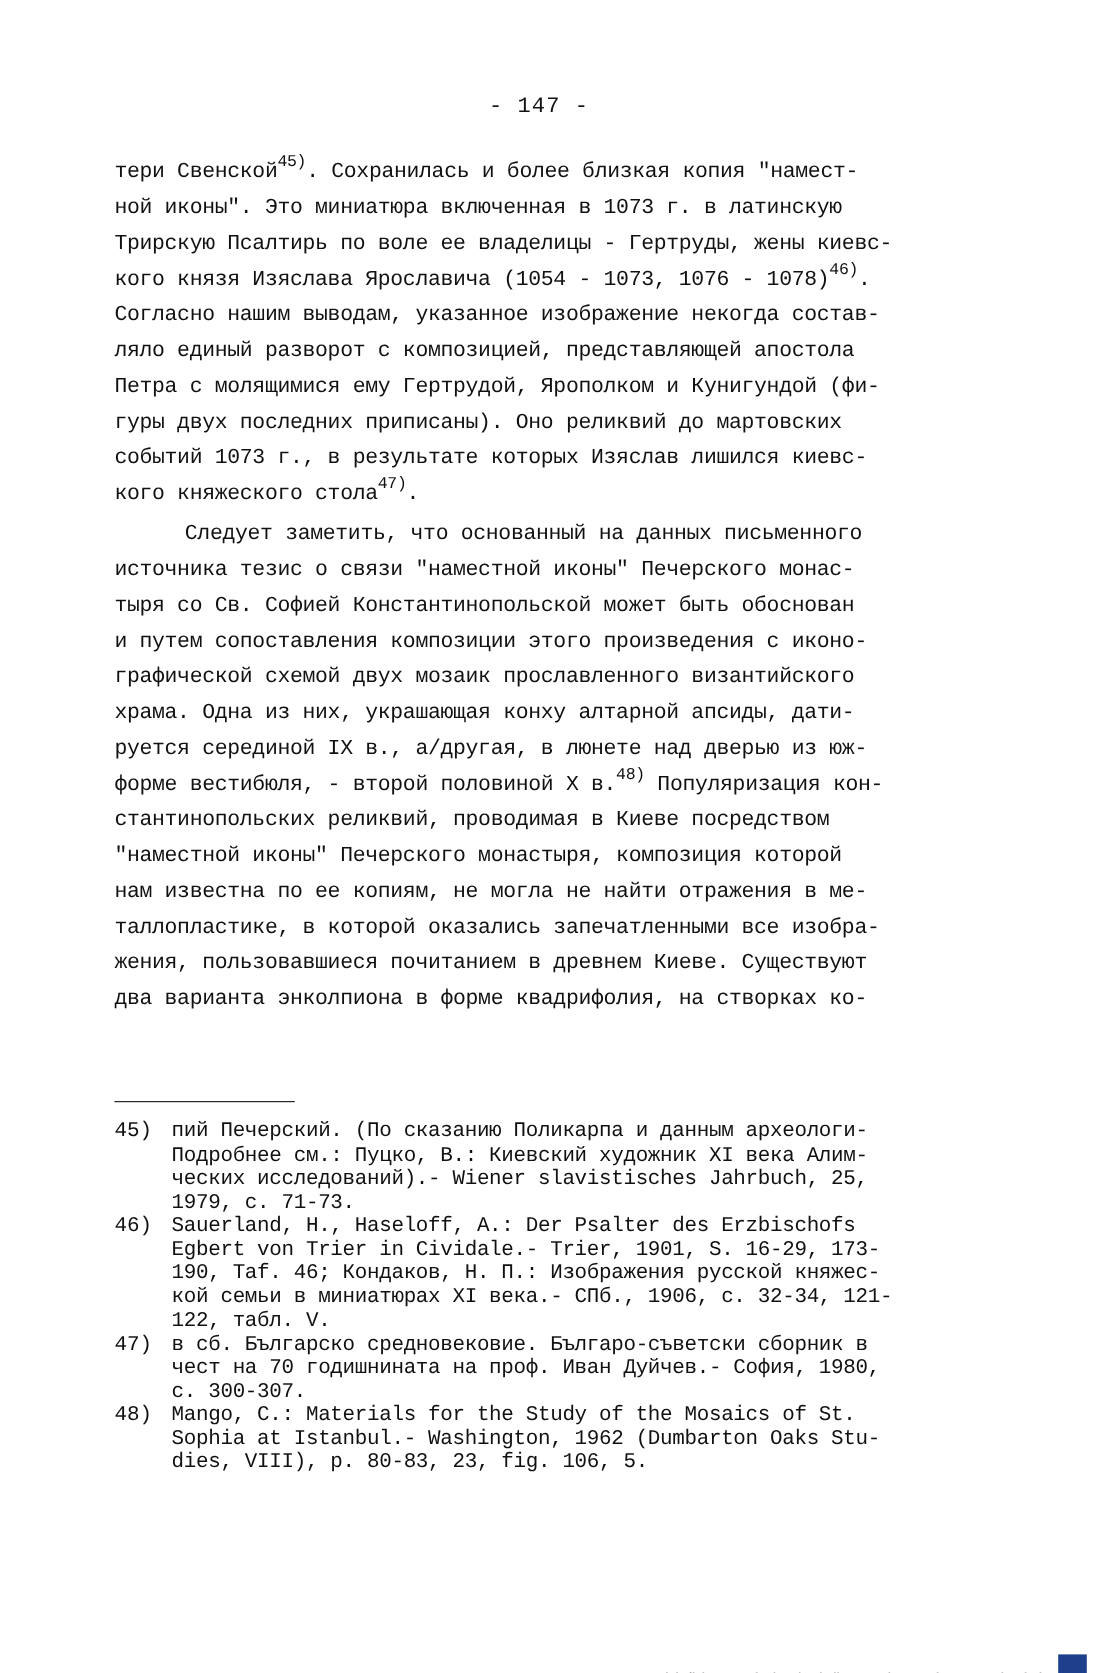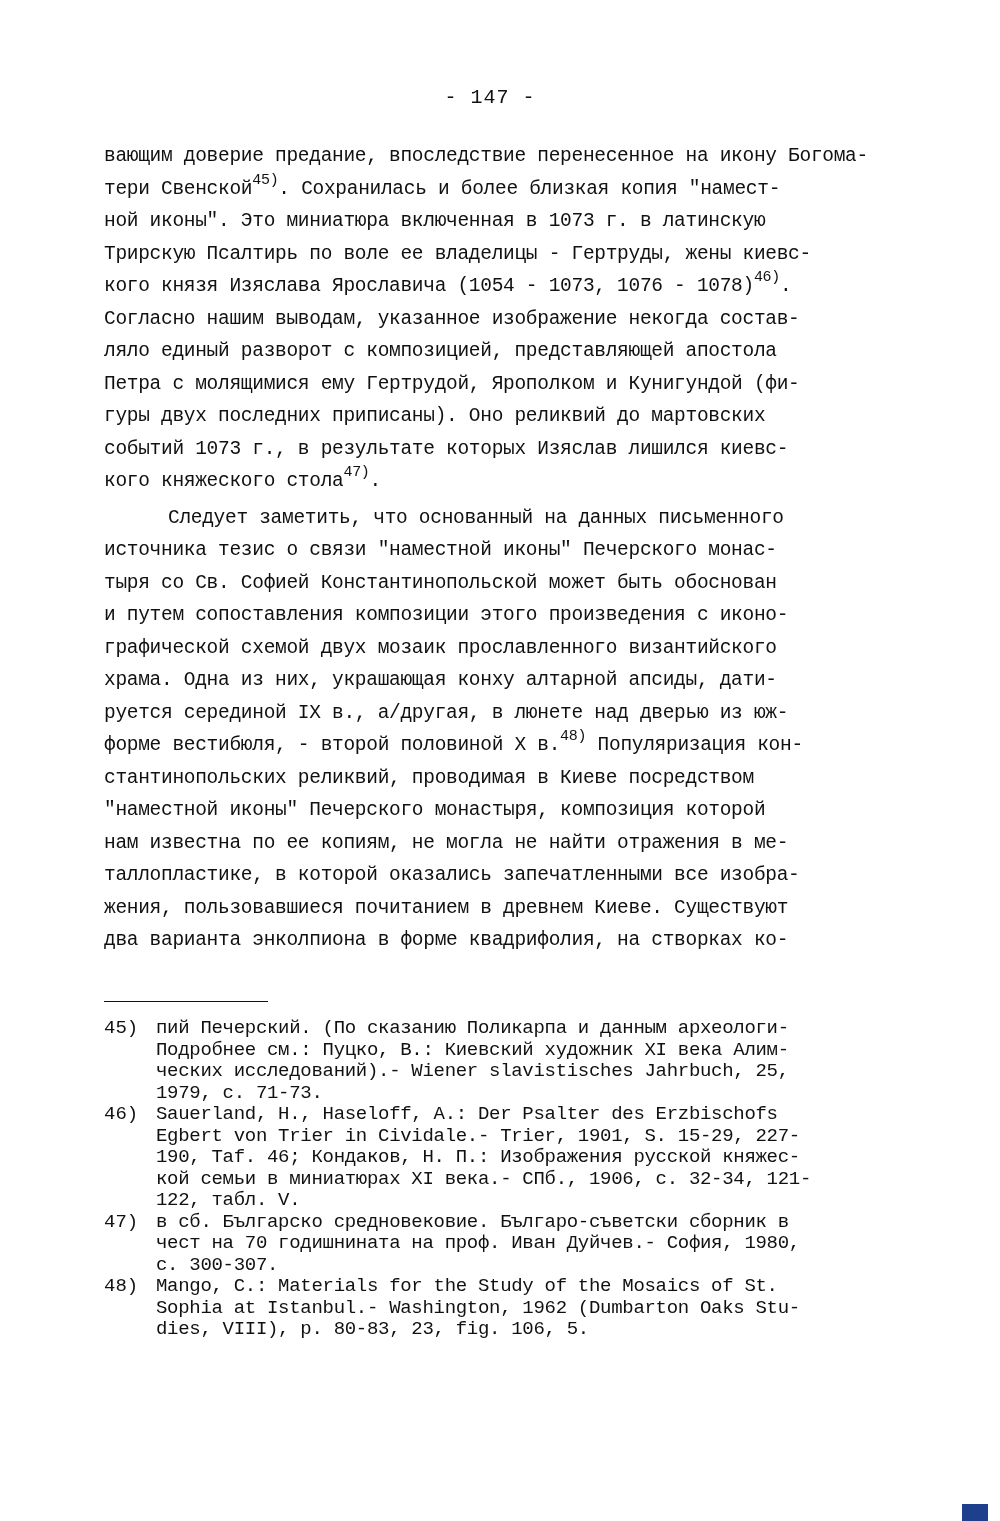--- a/index.html
+++ b/index.html
@@ -97,21 +97,20 @@
       padding: 16px 3px;
       letter-spacing: 0.5px;
     }
   </style>
 </head>
 <body>
 
 <div class="page-number">- 147 -</div>
 
 <div class="body-text" id="body-text">
-    <div class="line"><span>вающим доверие предание, впоследствие перенесенное на икону Богома-</span></div>
     <div class="line"><span>тери Свенской</span><sup class="fn">45)</sup><span>. Сохранилась и более близкая копия "намест-</span></div>
     <div class="line"><span>ной иконы". Это миниатюра включенная в 1073 г. в латинскую</span></div>
     <div class="line"><span>Трирскую Псалтирь по воле ее владелицы - Гертруды, жены киевс-</span></div>
     <div class="line"><span>кого князя Изяслава Ярославича (1054 - 1073, 1076 - 1078)</span><sup class="fn">46)</sup><span>.</span></div>
     <div class="line"><span>Согласно нашим выводам, указанное изображение некогда состав-</span></div>
     <div class="line"><span>ляло единый разворот с композицией, представляющей апостола</span></div>
     <div class="line"><span>Петра с молящимися ему Гертрудой, Ярополком и Кунигундой (фи-</span></div>
     <div class="line"><span>гуры двух последних приписаны). Оно реликвий до мартовских</span></div>
     <div class="line"><span>событий 1073 г., в результате которых Изяслав лишился киевс-</span></div>
     <div class="line"><span>кого княжеского стола</span><sup class="fn">47)</sup><span>.</span></div>
@@ -137,21 +136,21 @@
     <div class="fn-item">
       <span class="fn-num">45)</span>
       <div class="fn-line">пий Печерский. (По сказанию Поликарпа и данным археологи-</div>
       <div class="fn-line">Подробнее см.: Пуцко, В.: Киевский художник XI века Алим-</div>
       <div class="fn-line">ческих исследований).- Wiener slavistisches Jahrbuch, 25,</div>
       <div class="fn-line">1979, с. 71-73.</div>
     </div>
     <div class="fn-item">
       <span class="fn-num">46)</span>
       <div class="fn-line">Sauerland, H., Haseloff, A.: Der Psalter des Erzbischofs</div>
-      <div class="fn-line">Egbert von Trier in Cividale.- Trier, 1901, S. 15-29, 227-</div>
+      <div class="fn-line">Egbert von Trier in Cividale.- Trier, 1901, S. 16-29, 173-</div>
       <div class="fn-line">190, Taf. 46; Кондаков, Н. П.: Изображения русской княжес-</div>
       <div class="fn-line">кой семьи в миниатюрах XI века.- СПб., 1906, с. 32-34, 121-</div>
       <div class="fn-line">122, табл. V.</div>
     </div>
     <div class="fn-item">
       <span class="fn-num">47)</span>
       <div class="fn-line">в сб. Българско средновековие. Българо-съветски сборник в</div>
       <div class="fn-line">чест на 70 годишнината на проф. Иван Дуйчев.- София, 1980,</div>
       <div class="fn-line">с. 300-307.</div>
     </div>

